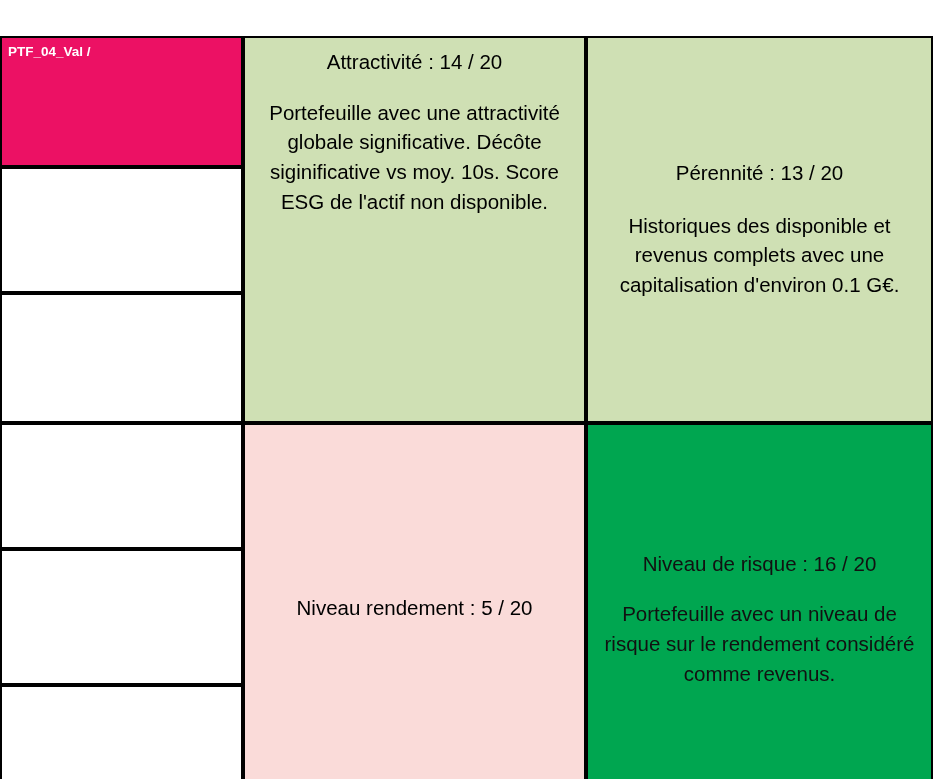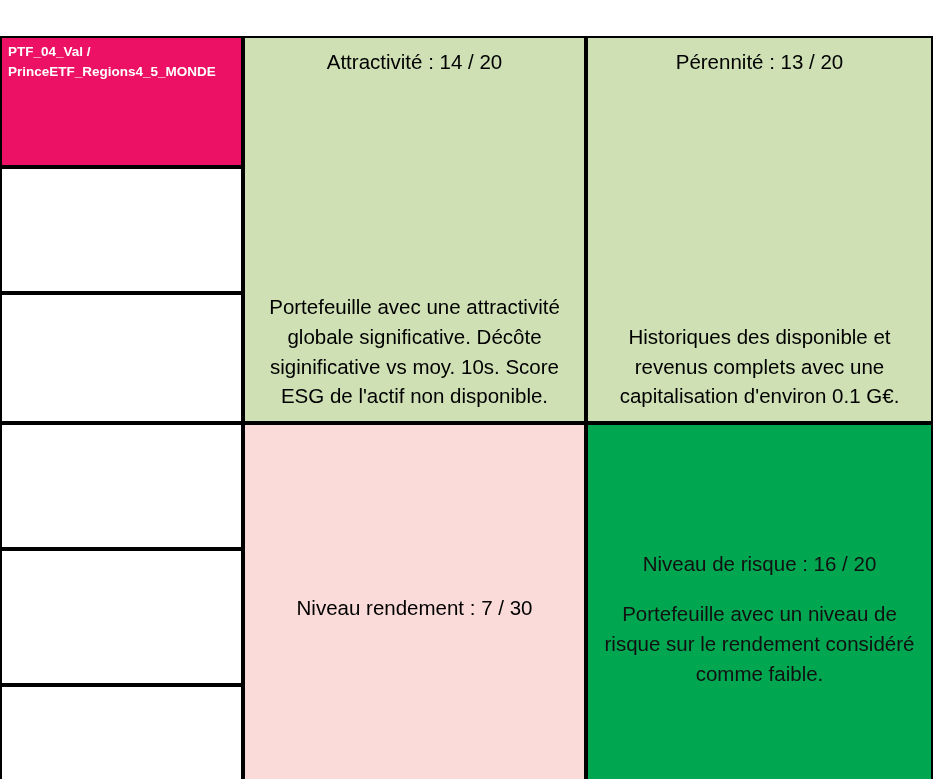--- a/index.html
+++ b/index.html
@@ -76,44 +76,43 @@
     font-size: 20.5px;
     color: #000000;
     line-height: 1.35;
     margin-bottom: 18px;
   }
   .panel .body {
     font-size: 20.5px;
     color: #000000;
     line-height: 1.45;
   }
-  .green-light { background: #cfe0b4; justify-content: space-between; }
+  .green-light { background: #cfe0b4; }
   .pink-light  { background: #fadbd9; }
   .green-dark  { background: #00a650; }
   .green-dark .title, .green-dark .body { color: #111111; }
 
-  .panel-attract { justify-content: space-between; }
+  .panel-attract { justify-content: flex-start; }
   .panel-attract .title { margin-bottom: 22px; }
 
   .panel-peren .title { margin-bottom: 24px; }
 
   .panel-rend .title { margin-bottom: 22px; }
 
   .panel-risk .title { margin-bottom: 22px; }
 </style>
 </head>
 <body>
 
 <div class="sheet">
   <div class="grid">
 
     <div class="left-col lc-top">
       <div class="hdr-box">
         <div>PTF_04_Val /</div>
-        <div>PrinceETF_Regions4_5_MONDE</div>
       </div>
       <div class="blank-box"></div>
       <div class="blank-box"></div>
     </div>
 
     <div class="cell panel green-light panel-attract">
       <div class="title">Attractivité : 14 / 20</div>
       <div class="body">Portefeuille avec une attractivité globale significative. Décôte siginificative vs moy. 10s. Score ESG de l'actif non disponible.</div>
     </div>
 
@@ -122,22 +121,22 @@
       <div class="body">Historiques des disponible et revenus complets avec une capitalisation d'environ 0.1 G€.</div>
     </div>
 
     <div class="left-col lc-bottom">
       <div class="blank-box"></div>
       <div class="blank-box"></div>
       <div class="blank-box"></div>
     </div>
 
     <div class="cell panel pink-light panel-rend">
-      <div class="title">Niveau rendement : 7 / 30</div>
+      <div class="title">Niveau rendement : 5 / 20</div>
     </div>
 
     <div class="cell panel green-dark panel-risk">
       <div class="title">Niveau de risque : 16 / 20</div>
-      <div class="body">Portefeuille avec un niveau de risque sur le rendement considéré comme faible.</div>
+      <div class="body">Portefeuille avec un niveau de risque sur le rendement considéré comme revenus.</div>
     </div>
 
   </div>
 </div>
 
 </body></html>

